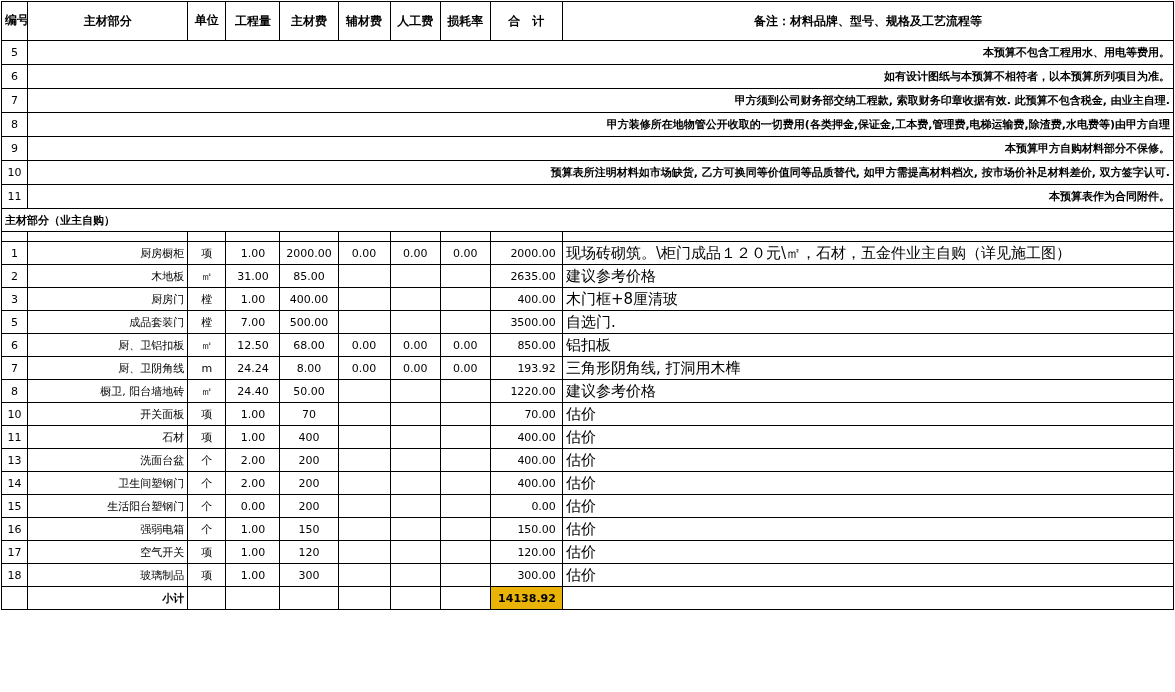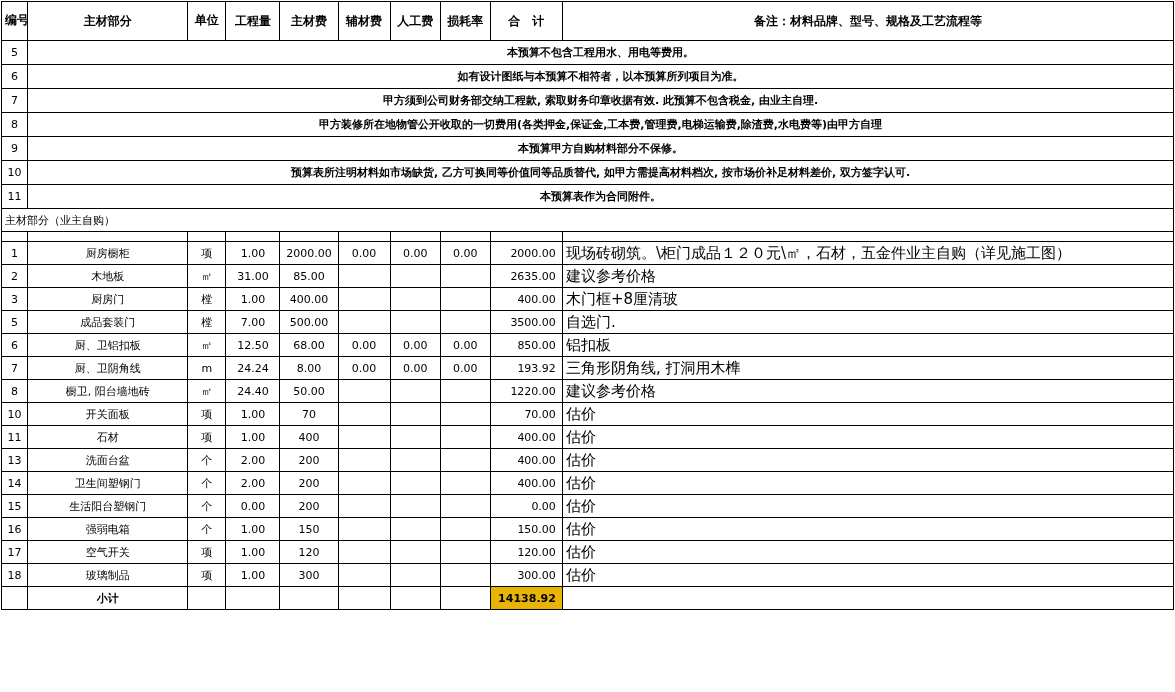--- a/index.html
+++ b/index.html
@@ -26,26 +26,26 @@
     white-space:nowrap;
   }
   .hdr{
     text-align:center;
     font-weight:bold;
     font-size:12px;
     height:38px;
   }
   .hdr.two-line{line-height:1.15;}
   .c{text-align:center;}
-  .l{text-align:center;margin-left:48px;}
+  .l{text-align:right;margin-left:48px;}
   .row{height:23px;}
   .note-row td{height:23px;}
   .idx{text-align:center;font-size:11px;}
   .bold{font-weight:bold;}
-  .sect{font-weight:normal;text-align:left;margin-left:24px;}
+  .sect{font-weight:bold;text-align:left;margin-left:24px;}
   .num{text-align:center;font-size:11px;}
   .money{text-align:right;font-size:11px;padding-right:6px;}
   .remark{text-align:left;font-size:15px;}
   .gray{background:#eab308;}
 </style>
 </head>
 <body>
 
 <table>
   <colgroup>

